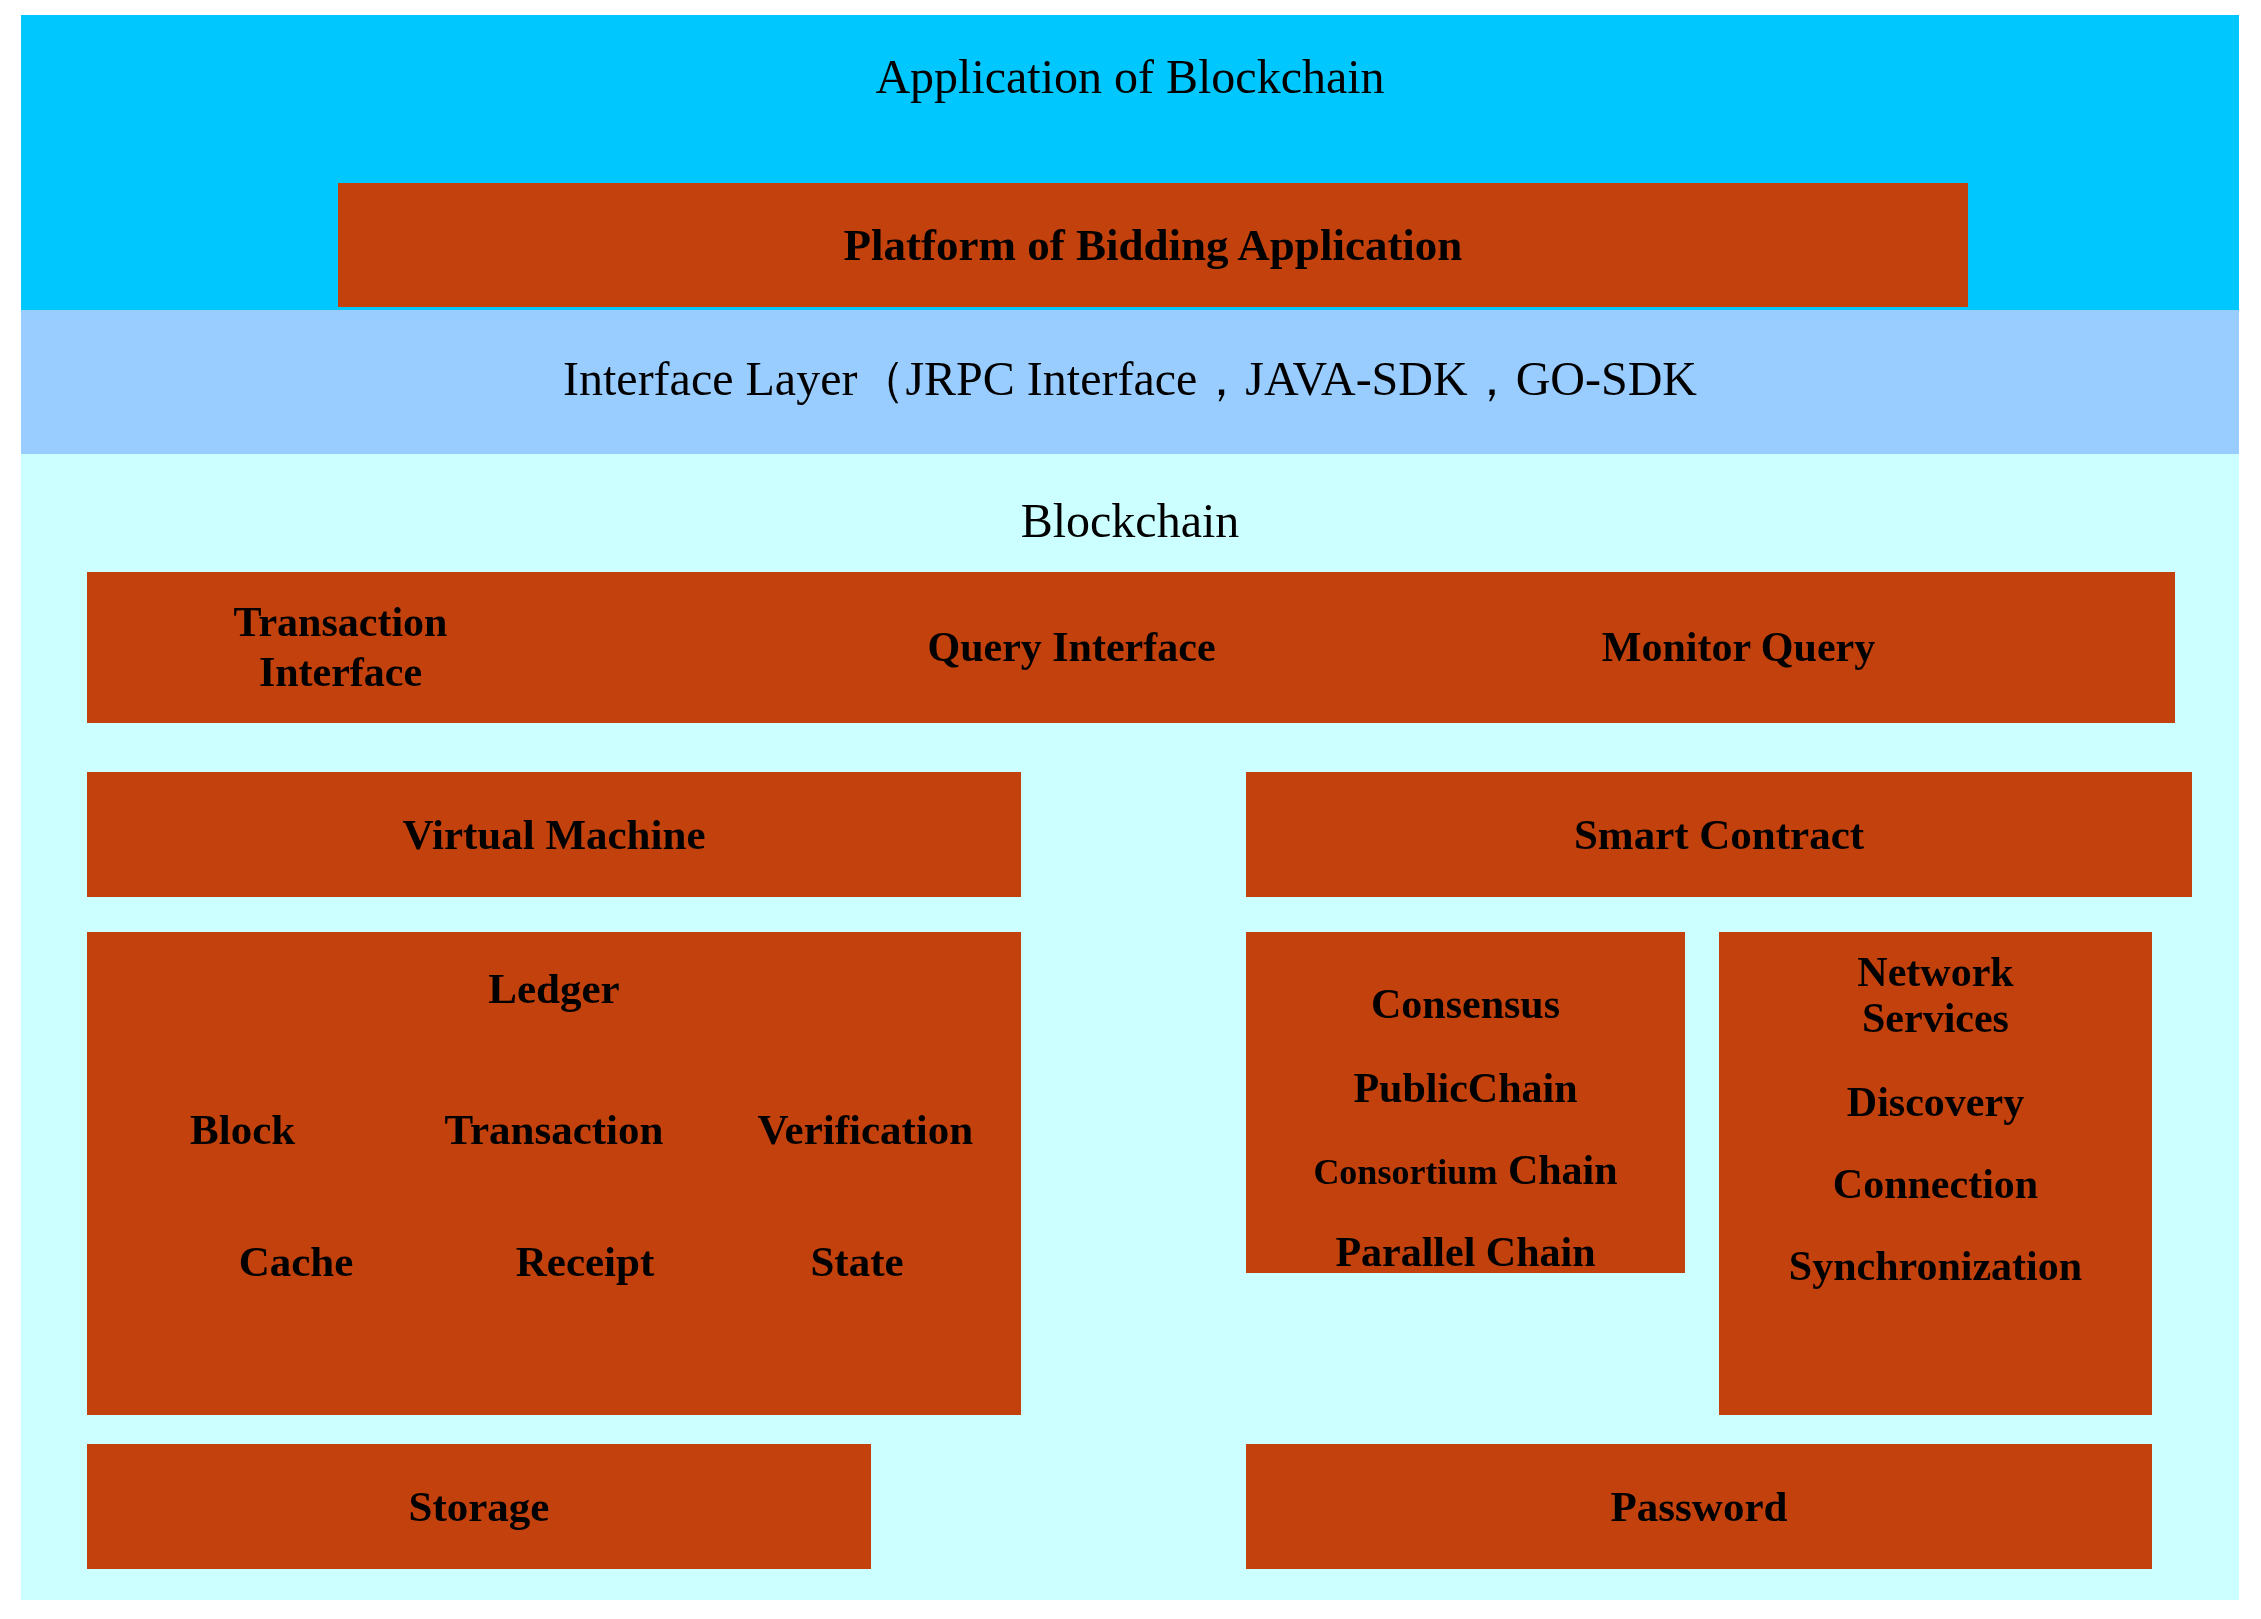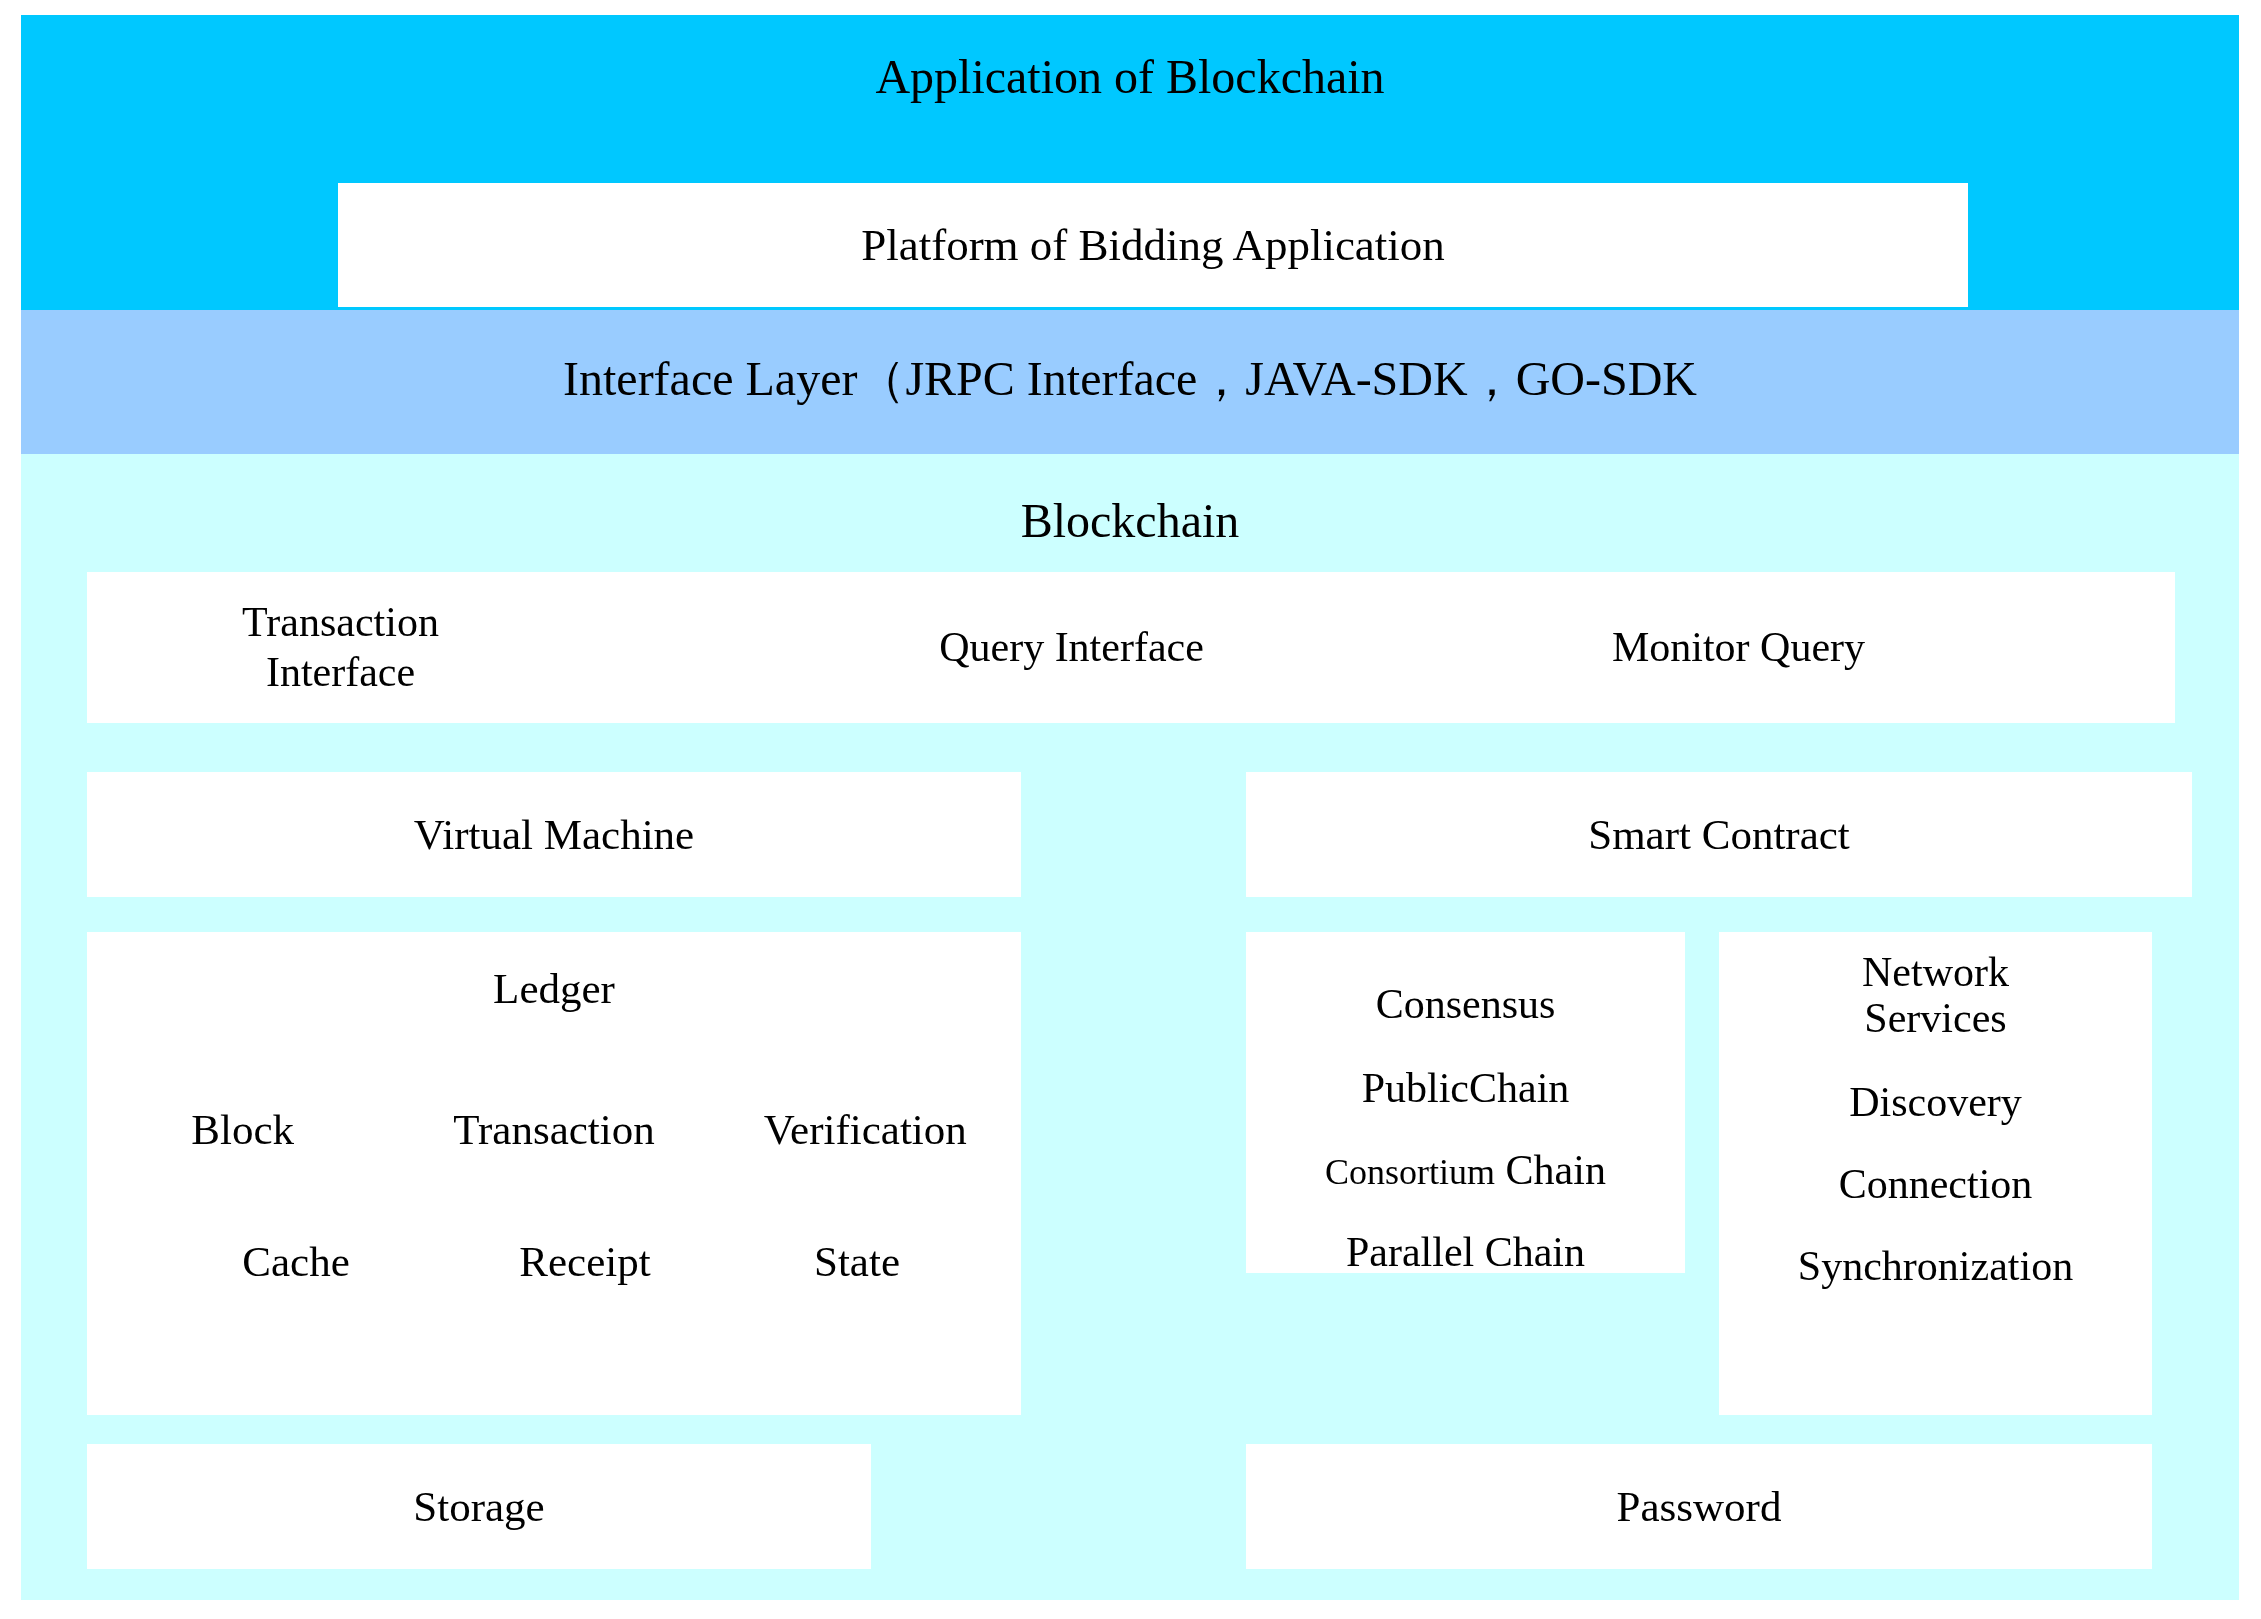--- a/index.html
+++ b/index.html
@@ -57,27 +57,28 @@
     line-height: 1.05;
     white-space: nowrap;
   }
   .title-application { top: 37px; }
   .title-interface   { top: 44px; }
   .title-blockchain  { top: 42px; }
 
   
   .wbox {
     position: absolute;
-    background: #ffffff;
+    background: #c2410c;
     box-sizing: border-box;
     display: flex;
     flex-direction: column;
     justify-content: center;
     align-items: center;
     text-align: center;
+    font-weight: bold;
   }
 
   
   .box-platform {
     left: 317px;
     top: 168px;
     width: 1630px;
     height: 124px;
     font-size: 45px;
   }

